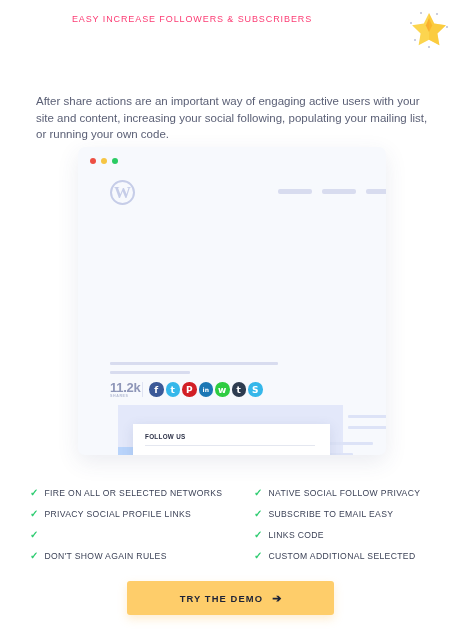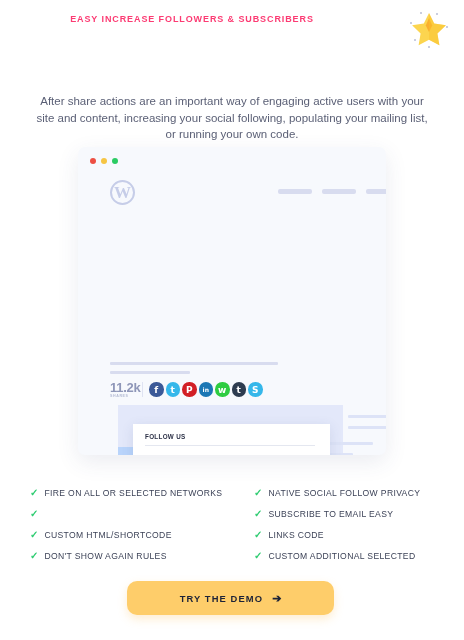--- a/index.html
+++ b/index.html
@@ -17,31 +17,31 @@
   .sp1 { left: 4px;  top: 16px; }
   .sp2 { left: 14px; top: 6px; }
   .sp3 { left: 30px; top: 7px;  }
   .sp4 { left: 40px; top: 20px; }
   .sp5 { left: 22px; top: 40px; }
   .sp6 { left: 8px;  top: 33px; }
 
   
   .eyebrow {
     position: absolute; top: 14px; left: 0; width: 384px;
-    text-align: center; font-size: 9px; font-weight: bold;
+    text-align: center; font-size: 9px; font-weight: normal;
     letter-spacing: 0.9px; color: #fc3b73;
   }
   .headline {
     position: absolute; top: 33px; left: 28px; width: 408px;
     text-align: center; font-size: 20.5px; font-weight: bold;
     line-height: 25px; color: #14142b; letter-spacing: -0.3px;
   }
   .subtext {
     position: absolute; top: 93px; left: 36px; width: 392px;
-    text-align: center; font-size: 11.5px; line-height: 16.5px;
+    font-size: 11.5px; line-height: 16.5px;
     color: #5a5f75;
   }
 
   
   .mockup {
     position: absolute; left: 78px; top: 147px;
     width: 308px; height: 308px;
     background: #f7f9fd; border-radius: 7px;
     box-shadow: 0 7px 22px rgba(60,70,120,0.10);
     overflow: hidden;
@@ -123,21 +123,21 @@
   }
   .feat { width: 50%; display: flex; align-items: center; height: 21px; }
   .feat.right { padding-left: 18px; }
   .check { color: #2ecc71; font-size: 10px; margin-right: 6px; font-weight: bold; line-height: 1; }
   .feat-lbl { font-size: 8.6px; color: #3c4257; letter-spacing: 0.35px; }
 
   
   .cta {
     position: absolute; left: 127px; top: 581px;
     width: 207px; height: 34px; background: #fecd6a;
-    border-radius: 10px; border: none; cursor: pointer;
+    border-radius: 3px; border: none; cursor: pointer;
     display: flex; align-items: center; justify-content: center; gap: 9px;
     box-shadow: 0 4px 10px rgba(250,190,90,0.28);
   }
   .cta-lbl { font-size: 9.4px; font-weight: bold; color: #1c2237; letter-spacing: 1.1px; }
   .cta-arrow { font-size: 11px; color: #1c2237; font-weight: bold; line-height: 1; }
 </style>
 </head>
 <body>
 
 <div class="page">
@@ -215,28 +215,28 @@
     <div class="feat">
       <span class="check">✓</span>
       <span class="feat-lbl">FIRE ON ALL OR SELECTED NETWORKS</span>
     </div>
     <div class="feat right">
       <span class="check">✓</span>
       <span class="feat-lbl">NATIVE SOCIAL FOLLOW PRIVACY</span>
     </div>
     <div class="feat">
       <span class="check">✓</span>
+      <span class="feat-lbl">PRIVACY SOCIAL PROFILE LINKS</span>
     </div>
     <div class="feat right">
       <span class="check">✓</span>
       <span class="feat-lbl">SUBSCRIBE TO EMAIL EASY</span>
     </div>
     <div class="feat">
       <span class="check">✓</span>
-      <span class="feat-lbl">CUSTOM HTML/SHORTCODE</span>
     </div>
     <div class="feat right">
       <span class="check">✓</span>
       <span class="feat-lbl">LINKS CODE</span>
     </div>
     <div class="feat">
       <span class="check">✓</span>
       <span class="feat-lbl">DON'T SHOW AGAIN RULES</span>
     </div>
     <div class="feat right">

